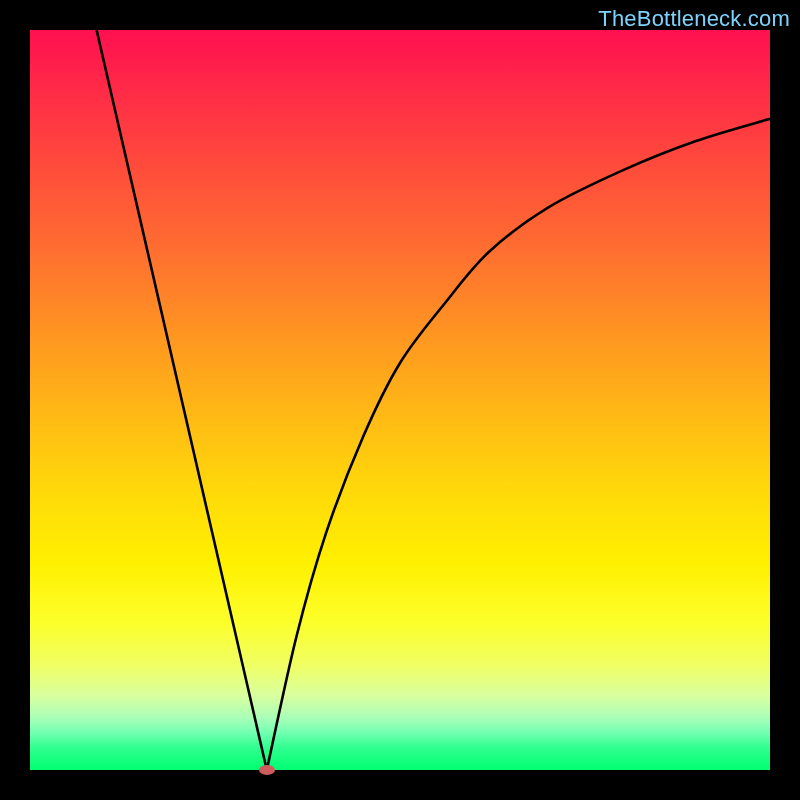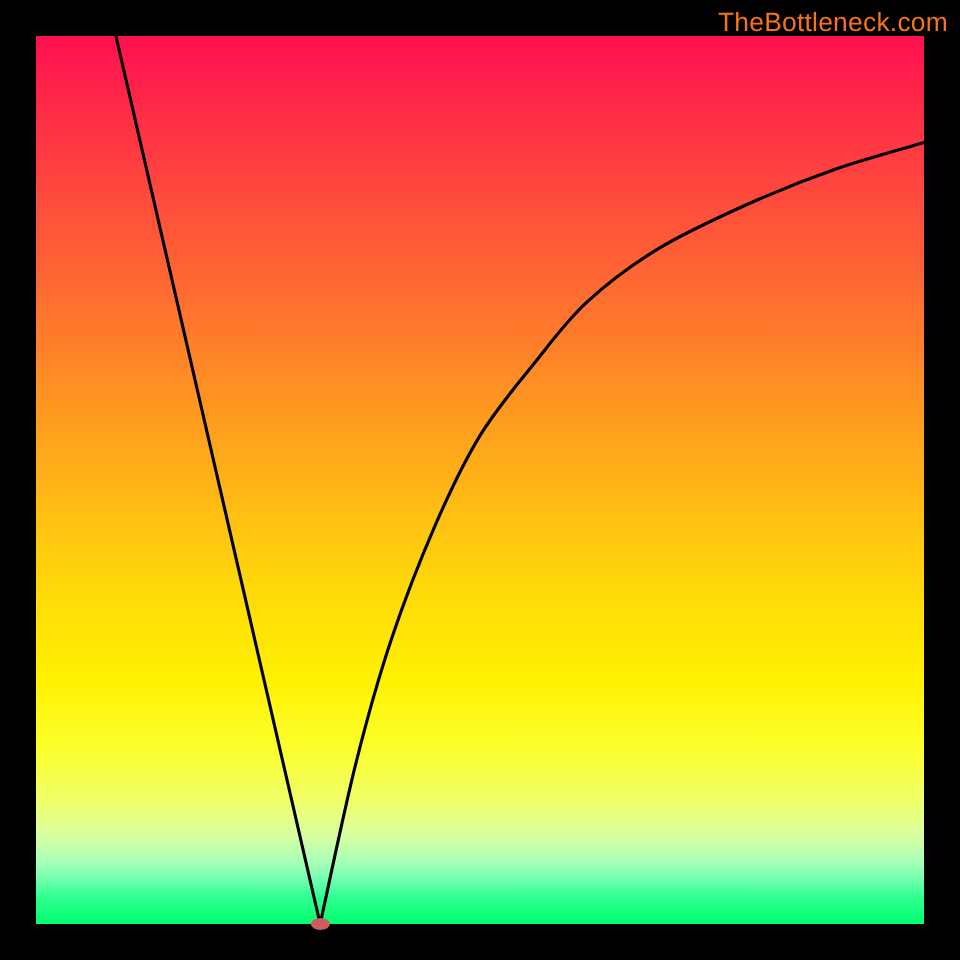--- a/index.html
+++ b/index.html
@@ -39,21 +39,21 @@
       #a8ffb8 93%,
       #70ffb0 95%,
       #30ff90 97%,
       #00ff70 100%
     );
   }
   .watermark {
     position: absolute;
     top: 6px;
     right: 10px;
-    color: #f97316;
+    color: #7dd3fc;
     font-size: 22px;
     font-weight: 500;
     letter-spacing: 0.2px;
     z-index: 5;
     user-select: none;
   }
   svg.curve {
     position: absolute;
     left: 0;
     top: 0;

